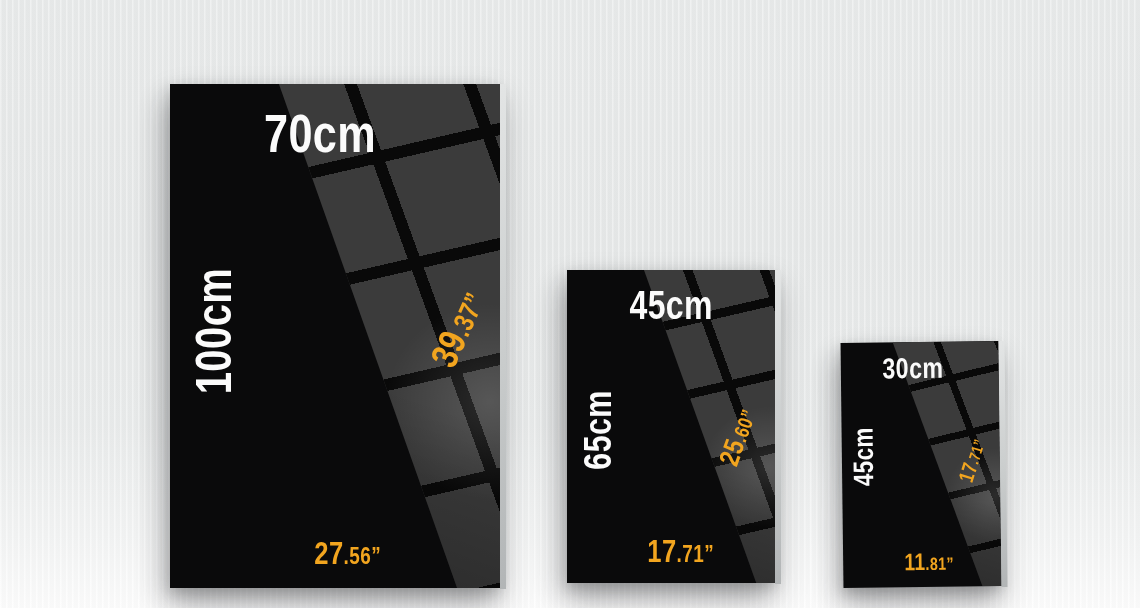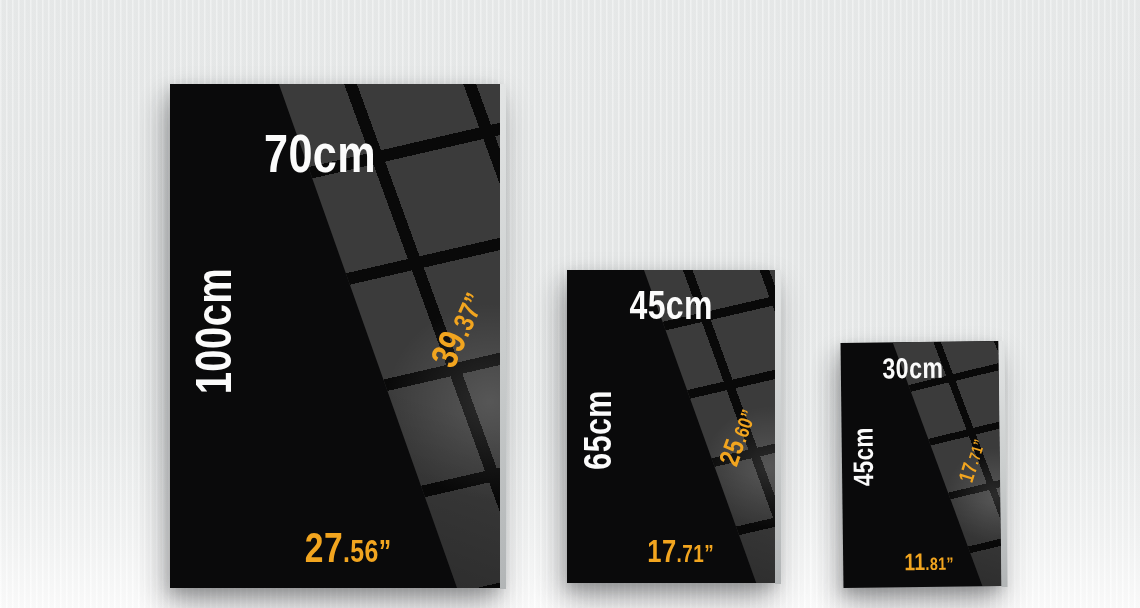--- a/index.html
+++ b/index.html
@@ -33,36 +33,36 @@
   .p1 { left:170px; top:84px;  width:330px; height:504px; --gap:12px; --period:112px; --ct:33%; --cb:87%; }
   .p2 { left:567px; top:270px; width:208px; height:313px; --gap:9px;  --period:72px;  --ct:37%; --cb:91%; }
   .p3 { left:842px; top:342px; width:158px; height:245px; --gap:7px;  --period:57px;  --ct:33%; --cb:88%; transform:rotate(-0.7deg); }
 
   .cm { color:#fbfbfb; }
   .in { color:#f2a51f; }
   .cond { display:inline-block; transform:scaleX(0.8); line-height:1; letter-spacing:0.5px; white-space:nowrap; }
   .frac { font-size:0.74em; }
 
   .cm-top { position:absolute; top:0; left:0; width:100%; text-align:center; }
-  .p1 .cm-top { top:18px; font-size:54px; transform:translateX(-15px);margin-top:20px; }
+  .p1 .cm-top { top:18px; font-size:54px; transform:translateX(-15px); }
   .p2 .cm-top { top:13px; font-size:40px; }
   .p3 .cm-top { top:10px; font-size:29px; transform:translateX(-7px); }
 
   .cm-side { position:absolute; transform:translate(-50%,-50%) rotate(-90deg); }
   .p1 .cm-side { left:44px; top:247px; font-size:50px; }
   .p2 .cm-side { left:31px; top:160px; font-size:38px; }
   .p3 .cm-side { left:22px; top:114px; font-size:28px; }
 
   .diag { position:absolute; transform:translate(-50%,-50%) rotate(var(--rot)); }
   .p1 .diag { left:288px; top:245px; font-size:38px; --rot:-66deg; }
   .p2 .diag { left:171px; top:167px; font-size:28px; --rot:-70deg; }
   .p3 .diag { left:130px; top:119px; font-size:21px; --rot:-72deg; }
 
   .in-bottom { position:absolute; left:0; width:100%; text-align:center; }
-  .p1 .in-bottom { bottom:16px; font-size:42px; transform:translateX(13px); }
+  .p1 .in-bottom { bottom:16px; font-size:32px; transform:translateX(13px); }
   .p2 .in-bottom { bottom:13px; font-size:32px; transform:translateX(10px); }
   .p3 .in-bottom { bottom:11px; font-size:24px; transform:translateX(7px); }
 </style>
 </head>
 <body>
 
 <div class="stage">
 
   <section class="panel p1">
     <div class="pattern"></div>

